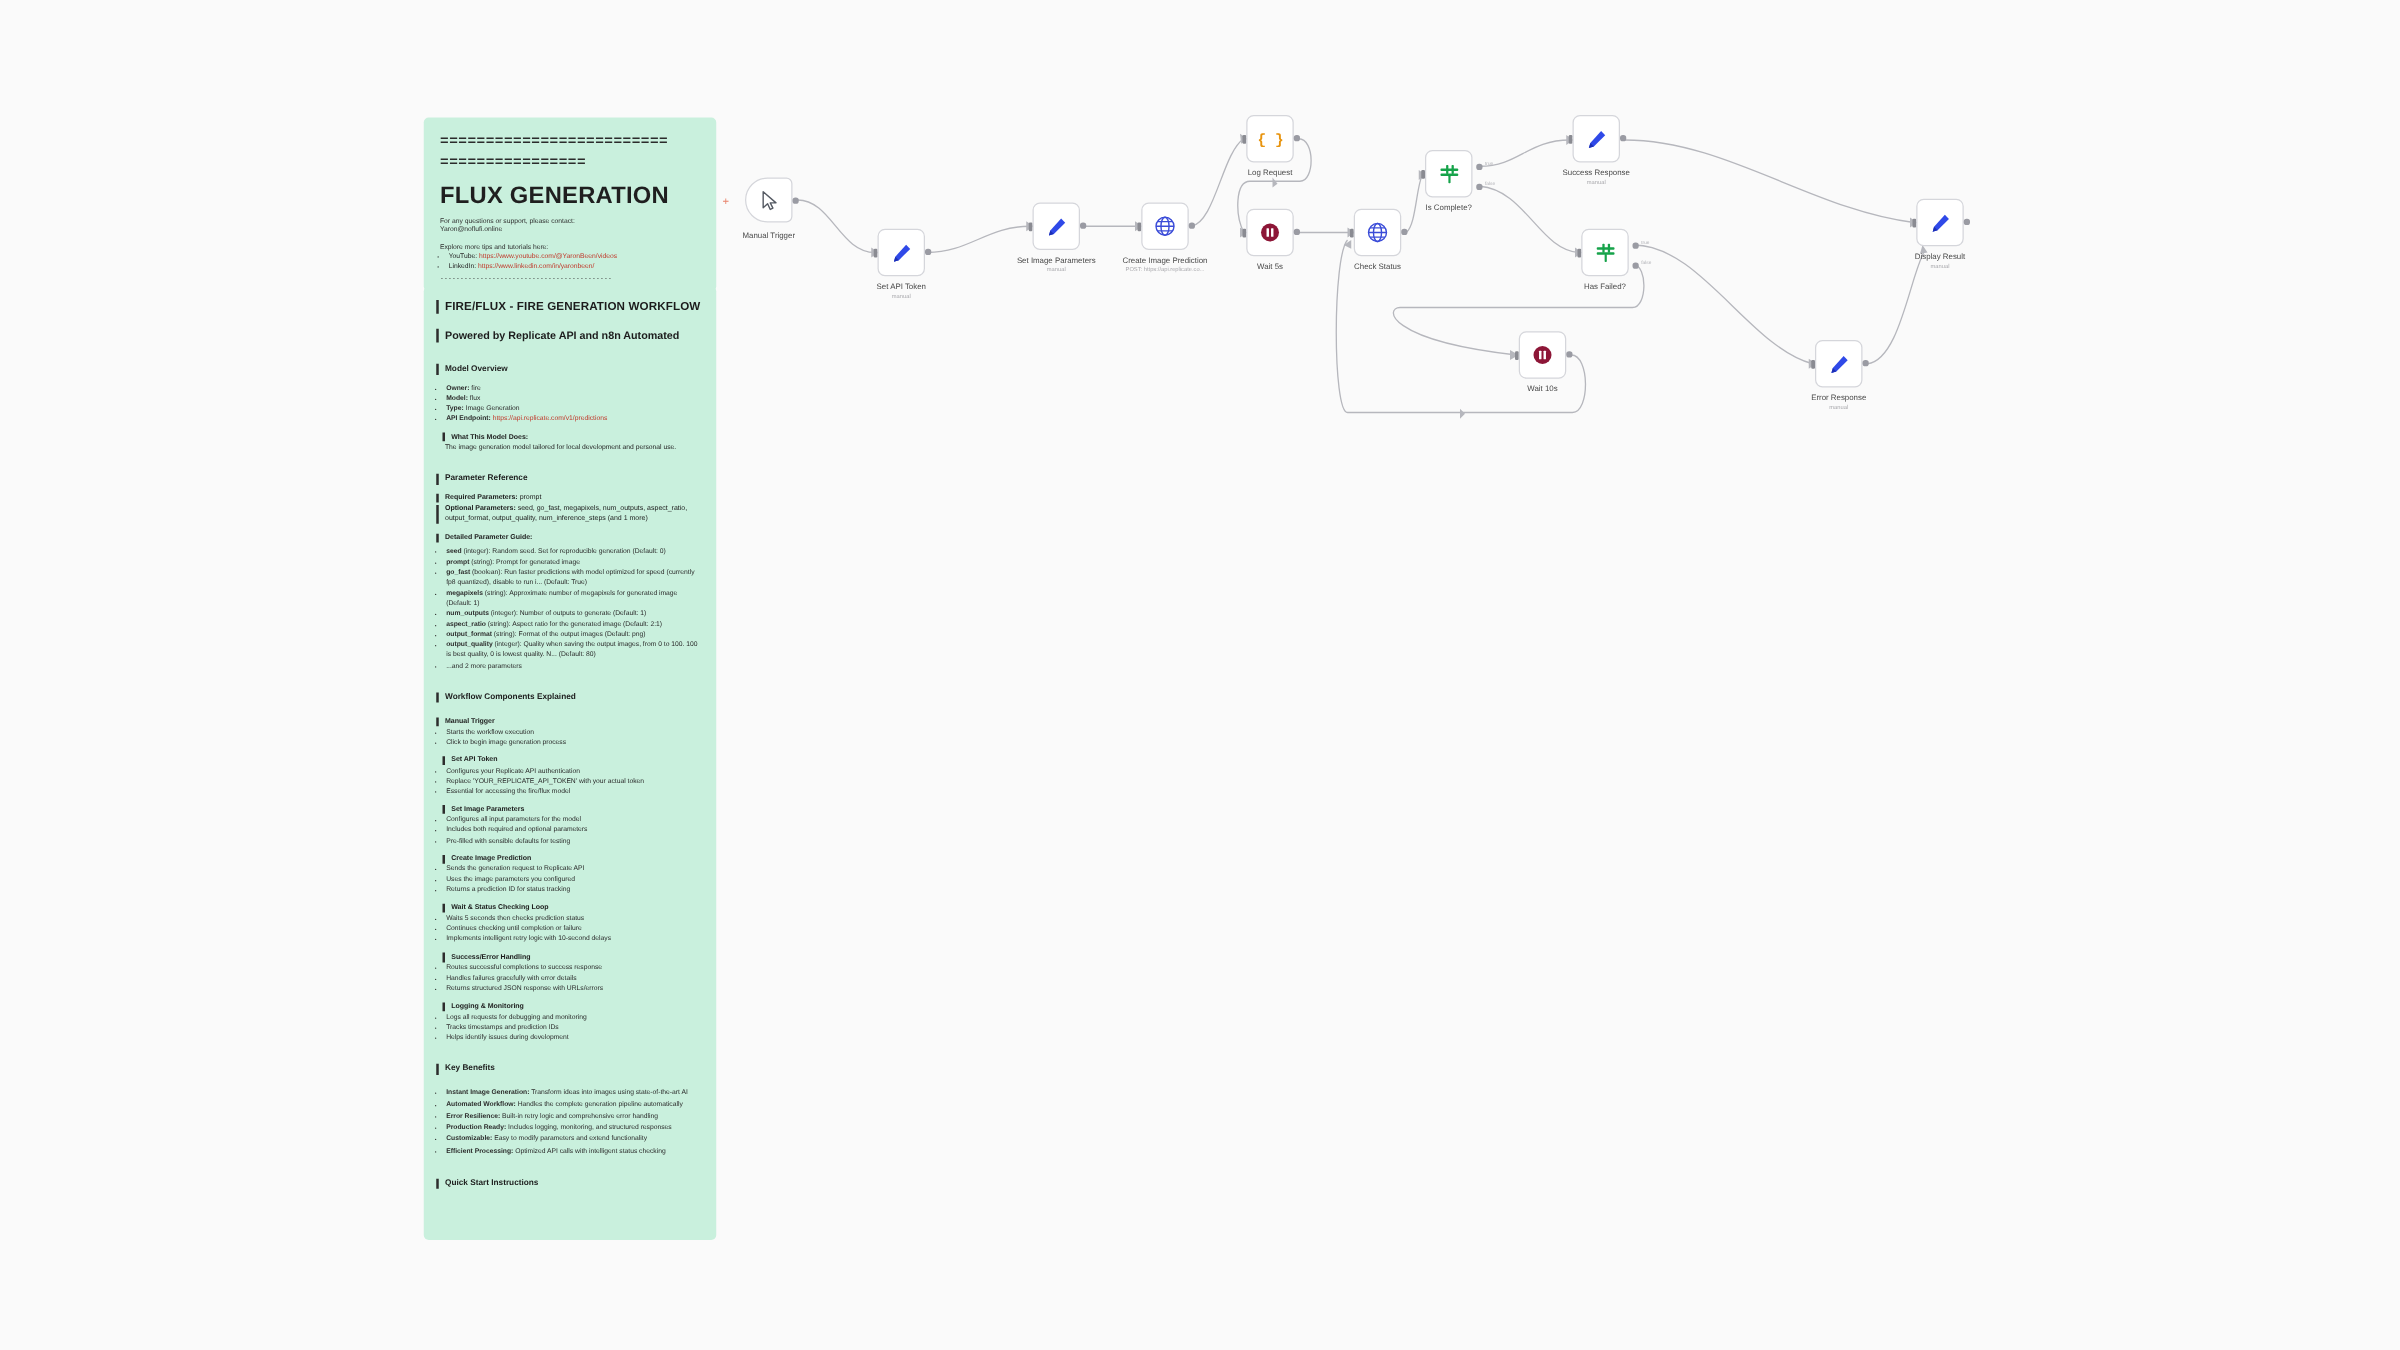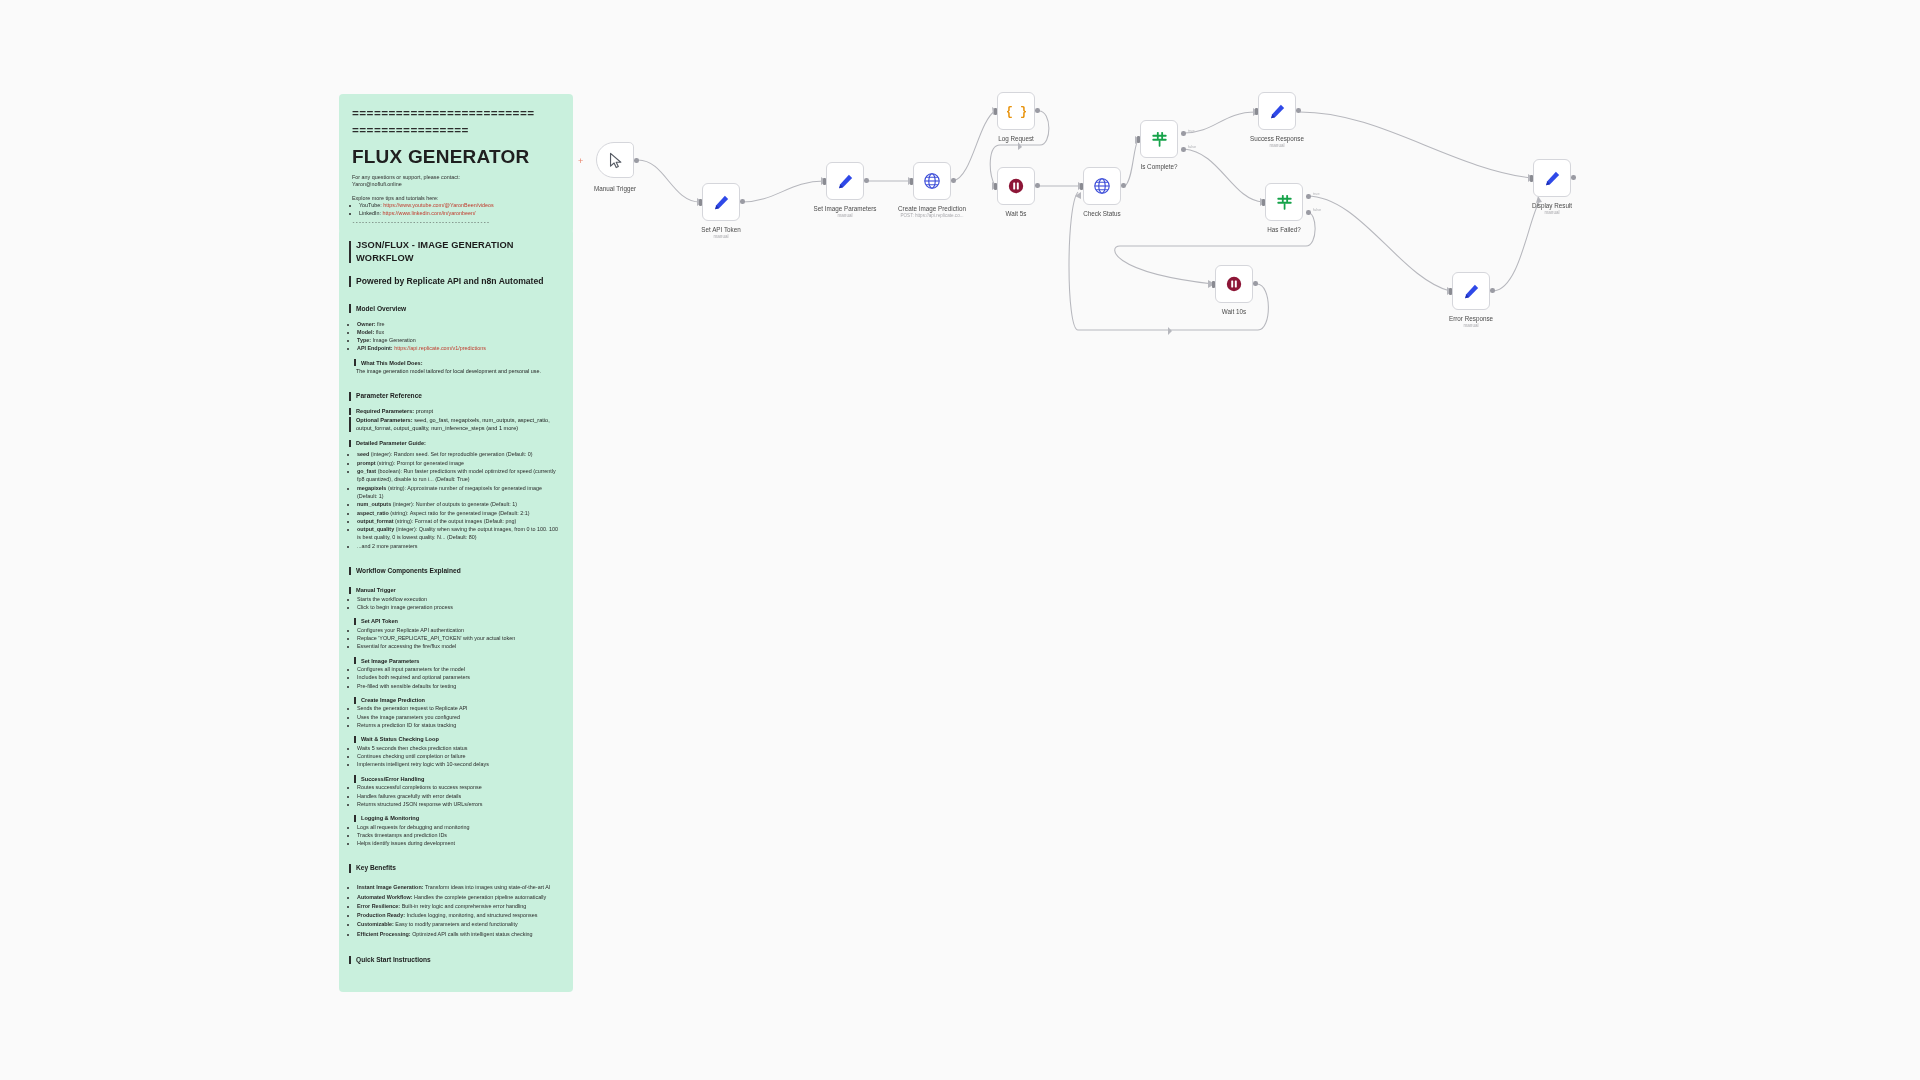--- a/index.html
+++ b/index.html
@@ -124,41 +124,41 @@
   .arrow { fill: #b6b7bd; }
 </style>
 </head>
 <body>
 
 <div id="canvas">
 
   <div class="sticky sticky-head">
     <div class="eq-line">=========================</div>
     <div class="eq-line">================</div>
-    <div class="flux-title">FLUX GENERATOR</div>
+    <div class="flux-title">FLUX GENERATION</div>
     <div class="tiny">For any questions or support, please contact:</div>
     <div class="tiny">Yaron@noflufi.online</div>
     <div style="height:6px"></div>
     <div class="tiny">Explore more tips and tutorials here:</div>
     <ul class="ul-tiny">
       <li>
         <span>YouTube:</span>
         <span class="lnk">https://www.youtube.com/@YaronBeen/videos</span>
       </li>
       <li>
         <span>LinkedIn:</span>
         <span class="lnk">https://www.linkedin.com/in/yaronbeen/</span>
       </li>
     </ul>
     <div class="dash-line">-------------------------------------------</div>
   </div>
 
   <div class="sticky sticky-body">
 
-    <div class="bar-h1">JSON/FLUX - IMAGE GENERATION WORKFLOW</div>
+    <div class="bar-h1">FIRE/FLUX - FIRE GENERATION WORKFLOW</div>
     <div class="sec-gap-md"></div>
     <div class="bar-h2">Powered by Replicate API and n8n Automated</div>
     <div class="sec-gap-lg"></div>
 
     <div class="bar-h3">Model Overview</div>
     <div class="sec-gap-sm"></div>
     <ul class="bullets">
       <li>
         <b>Owner:</b>
         <span>fire</span>

